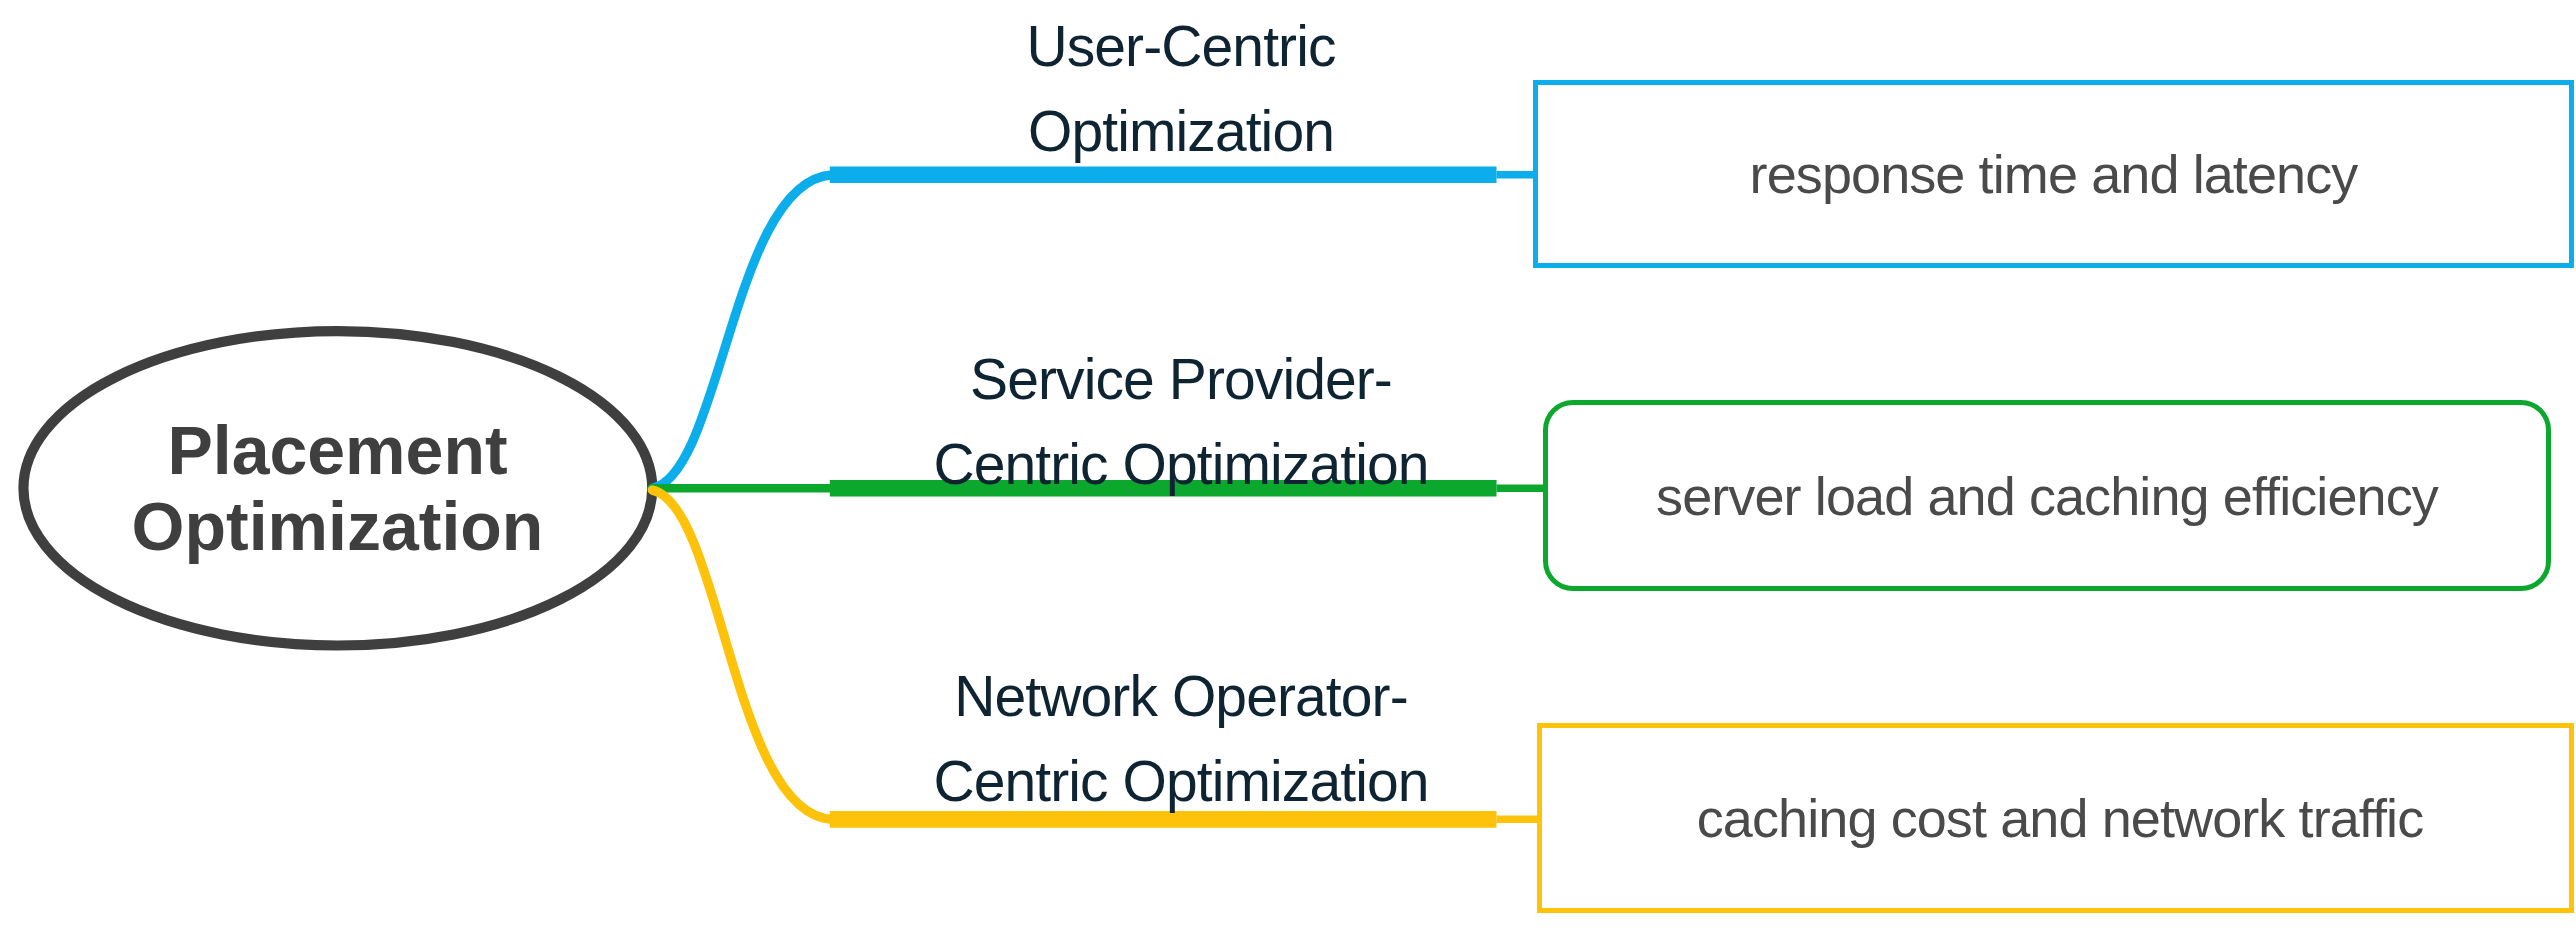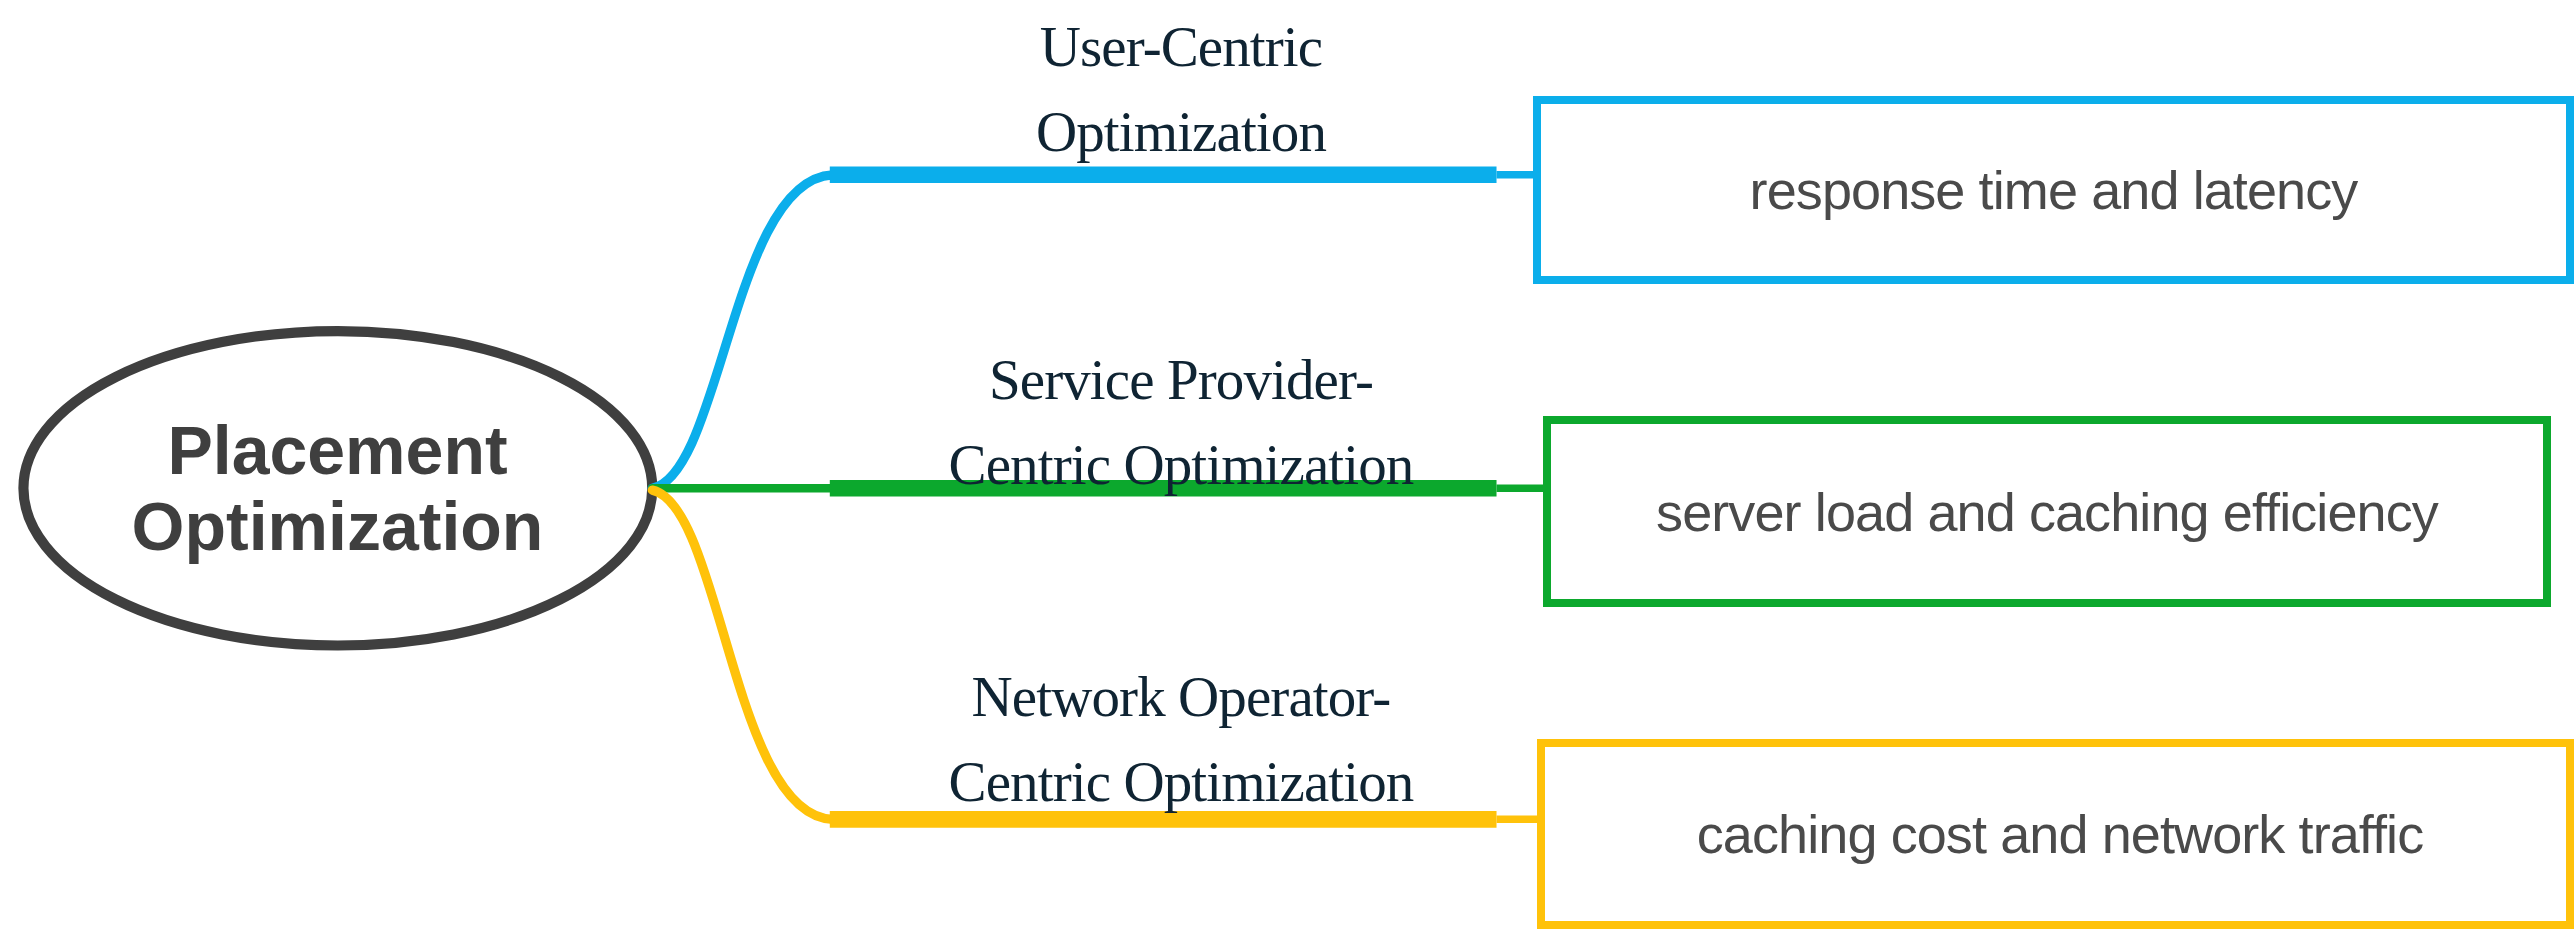--- a/index.html
+++ b/index.html
@@ -39,43 +39,41 @@
   
   .branch-label {
     position: absolute;
     width: 758px;
     text-align: center;
     white-space: pre-line;
     font-size: 57px;
     line-height: 85px;
     letter-spacing: -0.9px;
     color: var(--branch_label_text, #0F2433);
-    font-family: Liberation Serif, serif;
   }
   .branch-label.pos-user     { left: 802px; top: 3.7px;   }
   .branch-label.pos-provider { left: 802px; top: 337px; }
   .branch-label.pos-network  { left: 802px; top: 654px; }
 
   
   .leaf-box {
     position: absolute;
     box-sizing: border-box;
-    border: 8px solid #d946ef;
+    border: 5px solid #d946ef;
     background: #fff;
     display: flex;
     align-items: center;
     justify-content: center;
     text-align: center;
     font-size: 54px;
     letter-spacing: -0.9px;
     color: var(--leaf_text, #4A4A4A);
-    margin-top: 16px;
   }
   .leaf-box.blue   { left: 1533px; top: 80px;  width: 1041px; height: 188px; border-color: var(--branch_blue,   #0BAEEB); }
-  .leaf-box.green  { left: 1543px; top: 400px; width: 1008px; height: 191px; border-color: var(--branch_green,  #0CA82D); }
+  .leaf-box.green  { left: 1543px; top: 400px; width: 1008px; height: 191px; border-color: var(--branch_green,  #0CA82D); border-radius: 30px; }
   .leaf-box.yellow { left: 1537px; top: 723px; width: 1037px; height: 190px; border-color: var(--branch_yellow, #FFC20A); padding-left: 9px; }
 </style>
 </head>
 <body>
 
 <div class="stage">
 
   <svg class="connector-layer" viewBox="0 0 2785 1023" xmlns="http://www.w3.org/2000/svg" aria-hidden="true">
 
     <ellipse cx="365" cy="528" rx="340" ry="170" fill="none" stroke-width="11" stroke="#3F3F3F"></ellipse>

